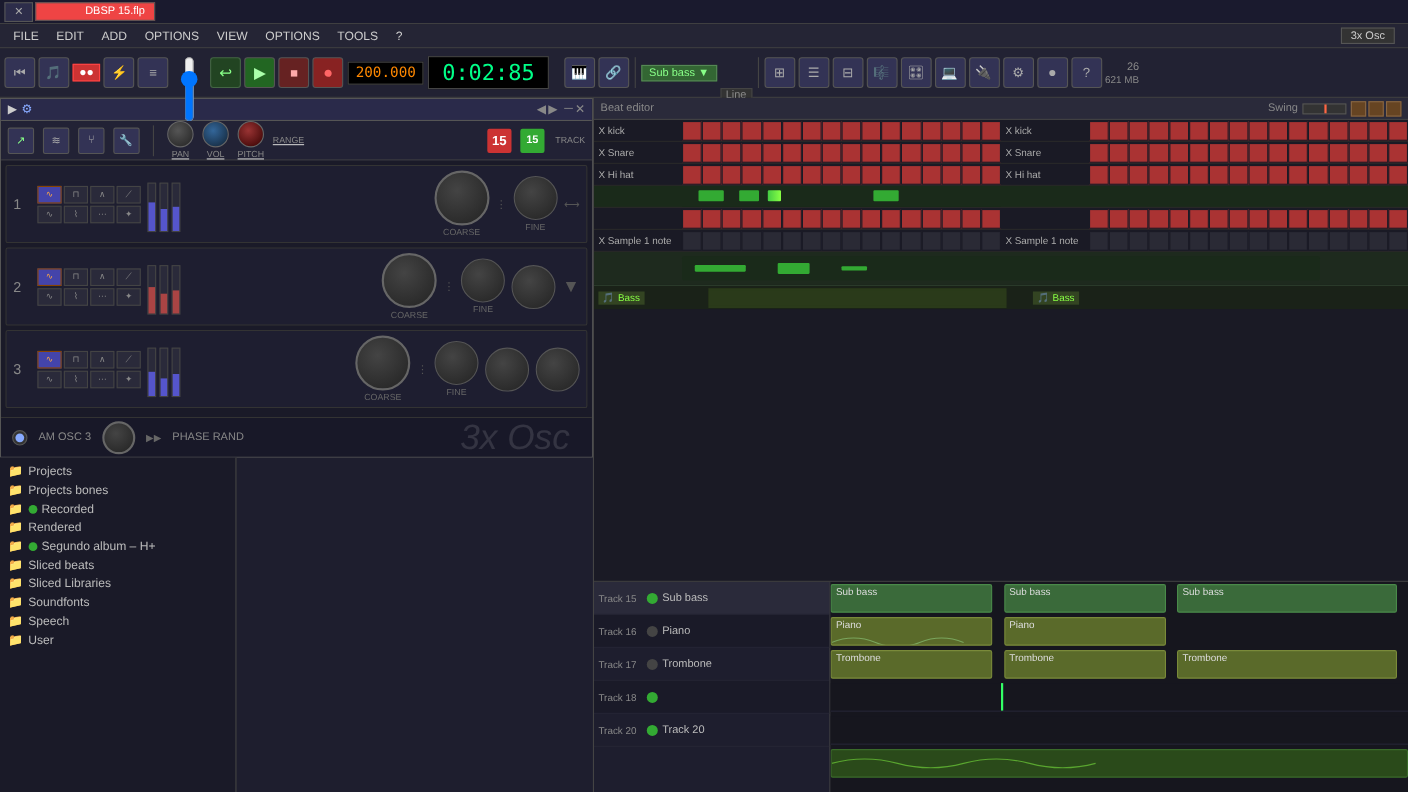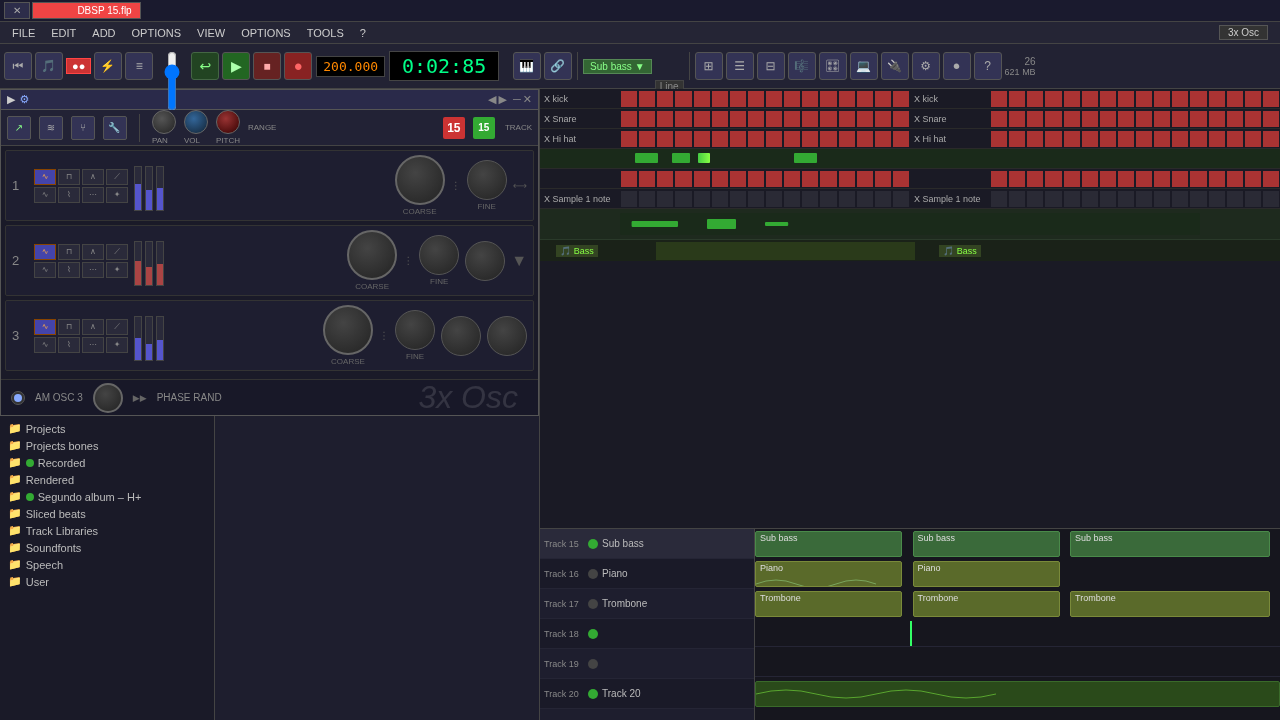--- a/index.html
+++ b/index.html
@@ -31,21 +31,21 @@
 
     
     #left-panel { width: 540px; height: 100%; background: #1e1e2e; border-right: 1px solid #444; flex-shrink: 0; display: flex; flex-direction: column; }
 
     
     #instrument-window { background: #1a1a2a; border: 1px solid #555; flex-shrink: 0; }
     #instrument-title-bar { display: flex; align-items: center; background: #2a2a4a; height: 20px; padding: 0 6px; border-bottom: 1px solid #555; }
     #instrument-title-bar .title { color: #88aaff; font-size: 11px; flex: 1; }
     #instrument-controls-bar { display: flex; align-items: center; background: #222235; height: 36px; padding: 0 6px; gap: 8px; border-bottom: 1px solid #444; }
     .ctrl-btn-small { width: 24px; height: 24px; background: #333355; border: 1px solid #555; border-radius: 2px; cursor: pointer; display: flex; align-items: center; justify-content: center; font-size: 10px; color: #aaa; }
-    .knob-group { display: flex; flex-direction: column; align-items: flex-start; gap: 2px; }
+    .knob-group { display: flex; flex-direction: column; align-items: center; gap: 2px; text-decoration: underline; }
     .knob-label { font-size: 8px; color: #888; }
     .knob { width: 24px; height: 24px; background: radial-gradient(circle at 40% 35%, #555, #222); border-radius: 50%; border: 1px solid #666; cursor: pointer; }
     .knob.blue { background: radial-gradient(circle at 40% 35%, #336699, #112233); }
     .track-num-badge { background: #cc3333; color: #fff; width: 22px; height: 22px; border-radius: 2px; display: flex; align-items: center; justify-content: center; font-size: 12px; font-weight: bold; }
     .track-num-badge.green { background: #33aa33; }
 
     
     #osc-area { padding: 4px; background: #1a1a28; overflow-y: auto; flex: 1; }
     .osc-row { display: flex; align-items: center; background: #1e1e30; border: 1px solid #333; margin-bottom: 4px; padding: 4px 6px; gap: 6px; border-radius: 2px; }
     .osc-num { width: 16px; color: #888; font-size: 13px; flex-shrink: 0; }
@@ -387,40 +387,54 @@
         <span style="color:#888;">📁</span>
         <div class="green-dot"></div>
         <span>Segundo album – H+</span>
       </div>
       <div class="browser-item">
         <span style="color:#888;">📁</span>
         <span>Sliced beats</span>
       </div>
       <div class="browser-item">
         <span style="color:#888;">📁</span>
-        <span>Track Libraries</span>
+        <span>Sliced Libraries</span>
       </div>
       <div class="browser-item">
         <span style="color:#888;">📁</span>
         <span>Soundfonts</span>
       </div>
       <div class="browser-item">
         <span style="color:#888;">📁</span>
         <span>Speech</span>
       </div>
       <div class="browser-item">
         <span style="color:#888;">📁</span>
         <span>User</span>
       </div>
     </div>
   </div>
 
   <div id="right-side">
 
     <div id="beat-editor" style="display:flex; flex-direction:column;">
+      <div id="beat-title-bar">
+        <span style="font-size:10px; color:#888;">Beat editor</span>
+        <div id="swing-control">
+          <span>Swing</span>
+          <div style="width:40px; height:10px; background:#333; border:1px solid #555; cursor:pointer; position:relative;">
+            <div style="position:absolute; left:50%; top:0; bottom:0; width:2px; background:#ff6644;"></div>
+          </div>
+          <div style="display:flex; gap:2px;">
+            <div style="width:14px; height:14px; background:#664422; border:1px solid #886644; cursor:pointer;"></div>
+            <div style="width:14px; height:14px; background:#664422; border:1px solid #886644; cursor:pointer;"></div>
+            <div style="width:14px; height:14px; background:#664422; border:1px solid #886644; cursor:pointer;"></div>
+          </div>
+        </div>
+      </div>
 
       <div class="beat-grid" style="flex:1; overflow:hidden;">
 
         <div class="beat-row">
           <div style="width:80px; font-size:9px; color:#aaa; padding:2px 4px; display:flex; align-items:center; gap:2px; flex-shrink:0;">
             <span>X kick</span>
           </div>
           <div class="beat-cells">
 
             <div class="beat-cell on"></div>
@@ -643,21 +657,21 @@
               
               <svg width="100%" height="22">
                 <rect x="2%" y="8" width="8%" height="6" fill="#33aa33" rx="1"></rect>
                 <rect x="15%" y="6" width="5%" height="10" fill="#33aa33" rx="1"></rect>
                 <rect x="25%" y="9" width="4%" height="4" fill="#33aa33" rx="1"></rect>
               </svg>
             </div>
           </div>
         </div>
 
-        <div style="background:#1a2218; height:22px; display:flex; align-items:center; padding:0 16px; gap:24px; border-top:1px solid #2a3a2a;">
+        <div style="background:#1a2218; height:22px; display:flex; align-items:center; padding:0 4px; gap:24px; border-top:1px solid #2a3a2a;">
           <div style="width:76px; font-size:9px; color:#aaa; flex-shrink:0;">
             <span style="background:#334422; padding:1px 4px; font-size:9px; color:#88ff44;">🎵 Bass</span>
           </div>
           <div style="flex:1; background:#2a3a1a; height:18px; display:flex; align-items:center; overflow:hidden;">
             <svg width="100%" height="18">
               <rect x="0" y="2" width="100%" height="14" fill="#2a3a1a"></rect>
             </svg>
           </div>
           <div style="font-size:9px; color:#aaa; flex-shrink:0;">
             <span style="background:#334422; padding:1px 4px; font-size:9px; color:#88ff44;">🎵 Bass</span>
@@ -688,24 +702,20 @@
             <div class="track-num-label">Track 17</div>
             <div class="track-dot"></div>
             <div class="track-name">Trombone</div>
           </div>
 
           <div class="track-row">
             <div class="track-num-label">Track 18</div>
             <div class="track-dot green"></div>
           </div>
 
-          <div class="track-row">
-            <div class="track-num-label">Track 19</div>
-            <div class="track-dot"></div>
-          </div>
 
           <div class="track-row">
             <div class="track-num-label">Track 20</div>
             <div class="track-dot green"></div>
             <div class="track-name">Track 20</div>
           </div>
         </div>
 
         <div id="track-content">
           <div style="position:relative; height:100%;">

